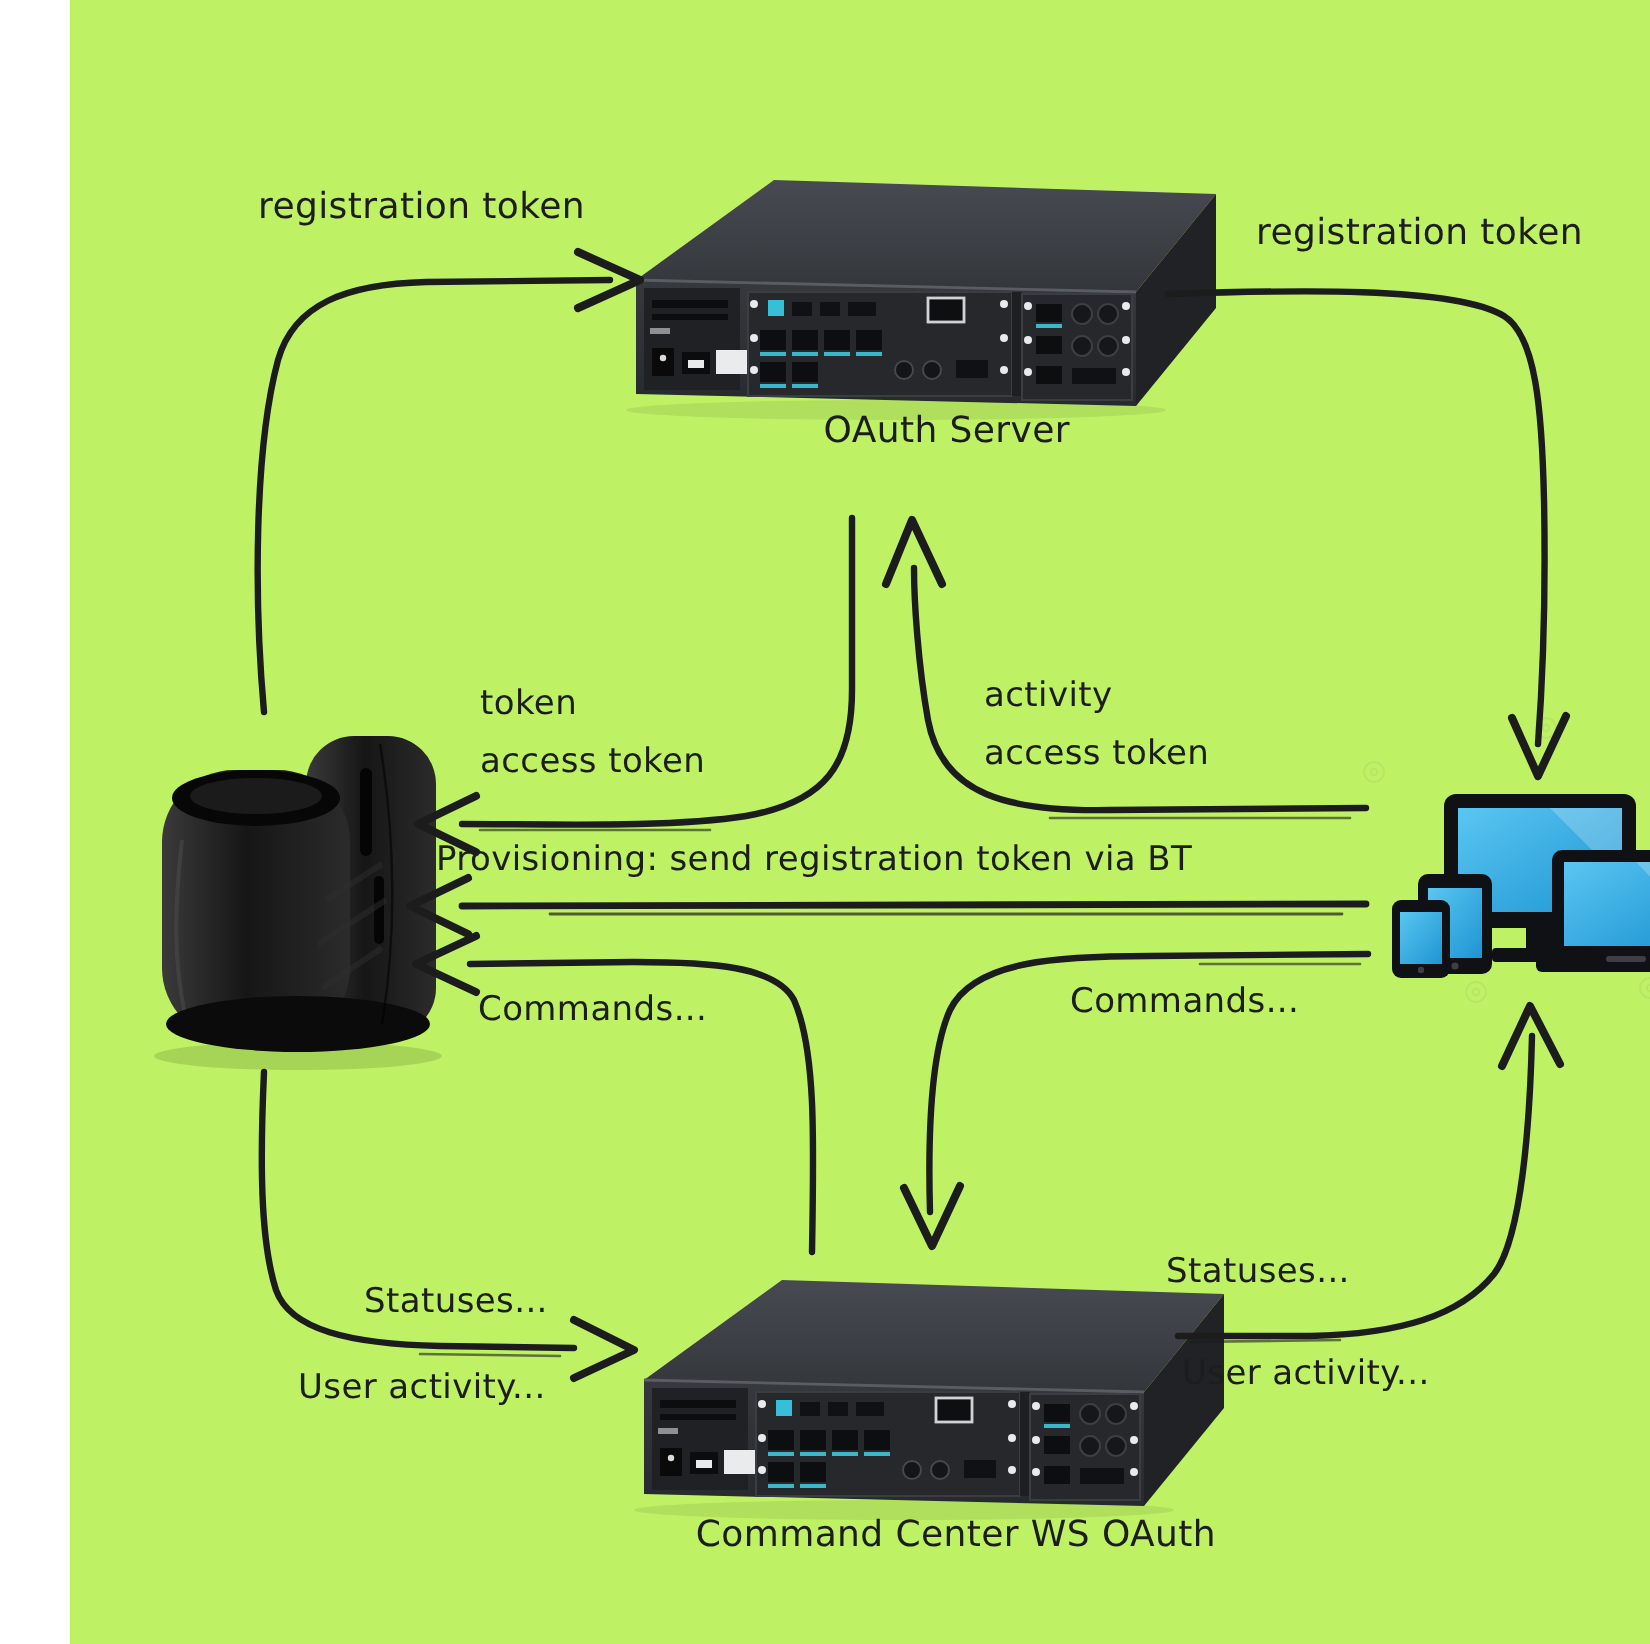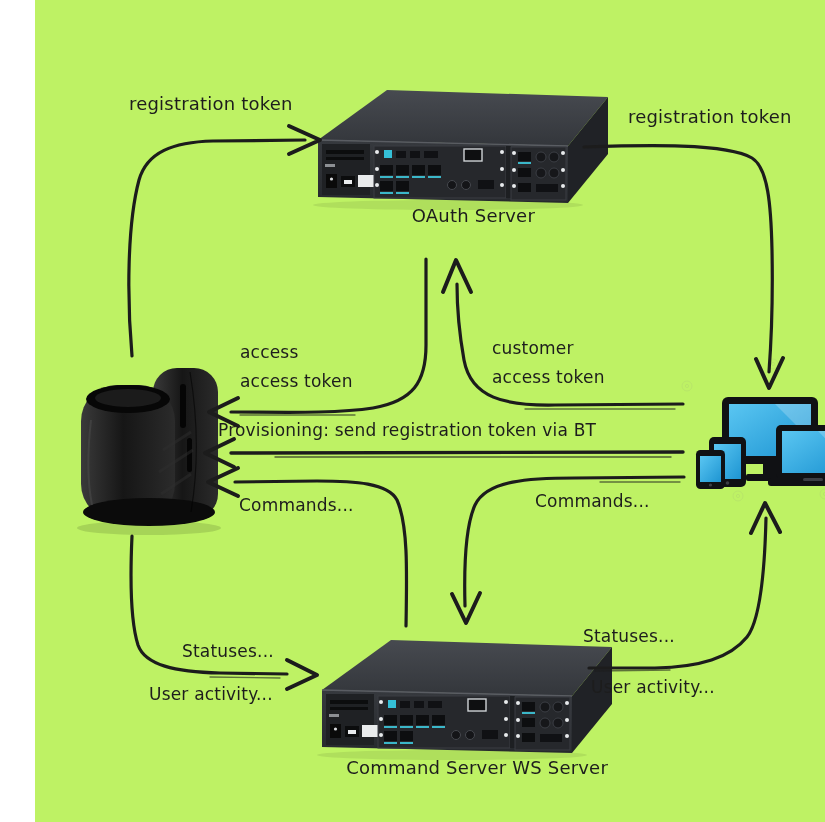--- a/index.html
+++ b/index.html
@@ -233,38 +233,38 @@
     </g>
   </svg>
 
   <div class="lbl big" style="left:94px;top:93px;">registration token</div>
 
   <div class="lbl big" style="left:593px;top:106px;">registration token</div>
 
   <div class="lbl big center" style="left:330px;top:205px;width:170px;">OAuth Server</div>
 
   <div class="lbl twoline" style="left:205px;top:338px;">
-    <div>access</div>
+    <div>token</div>
     <div>access token</div>
   </div>
 
   <div class="lbl twoline" style="left:457px;top:334px;">
-    <div>customer</div>
+    <div>activity</div>
     <div>access token</div>
   </div>
 
   <div class="lbl" style="left:183px;top:420px;">Provisioning: send registration token via BT</div>
 
   <div class="lbl" style="left:204px;top:495px;">Commands...</div>
 
   <div class="lbl" style="left:500px;top:491px;">Commands...</div>
 
   <div class="lbl" style="left:147px;top:641px;">Statuses...</div>
 
   <div class="lbl" style="left:114px;top:684px;">User activity...</div>
 
   <div class="lbl" style="left:548px;top:626px;">Statuses...</div>
 
   <div class="lbl" style="left:556px;top:677px;">User activity...</div>
 
-  <div class="lbl big center" style="left:288px;top:757px;width:285px;">Command Server WS Server</div>
+  <div class="lbl big center" style="left:288px;top:757px;width:285px;">Command Center WS OAuth</div>
 
 </div>
 
 </body></html>

